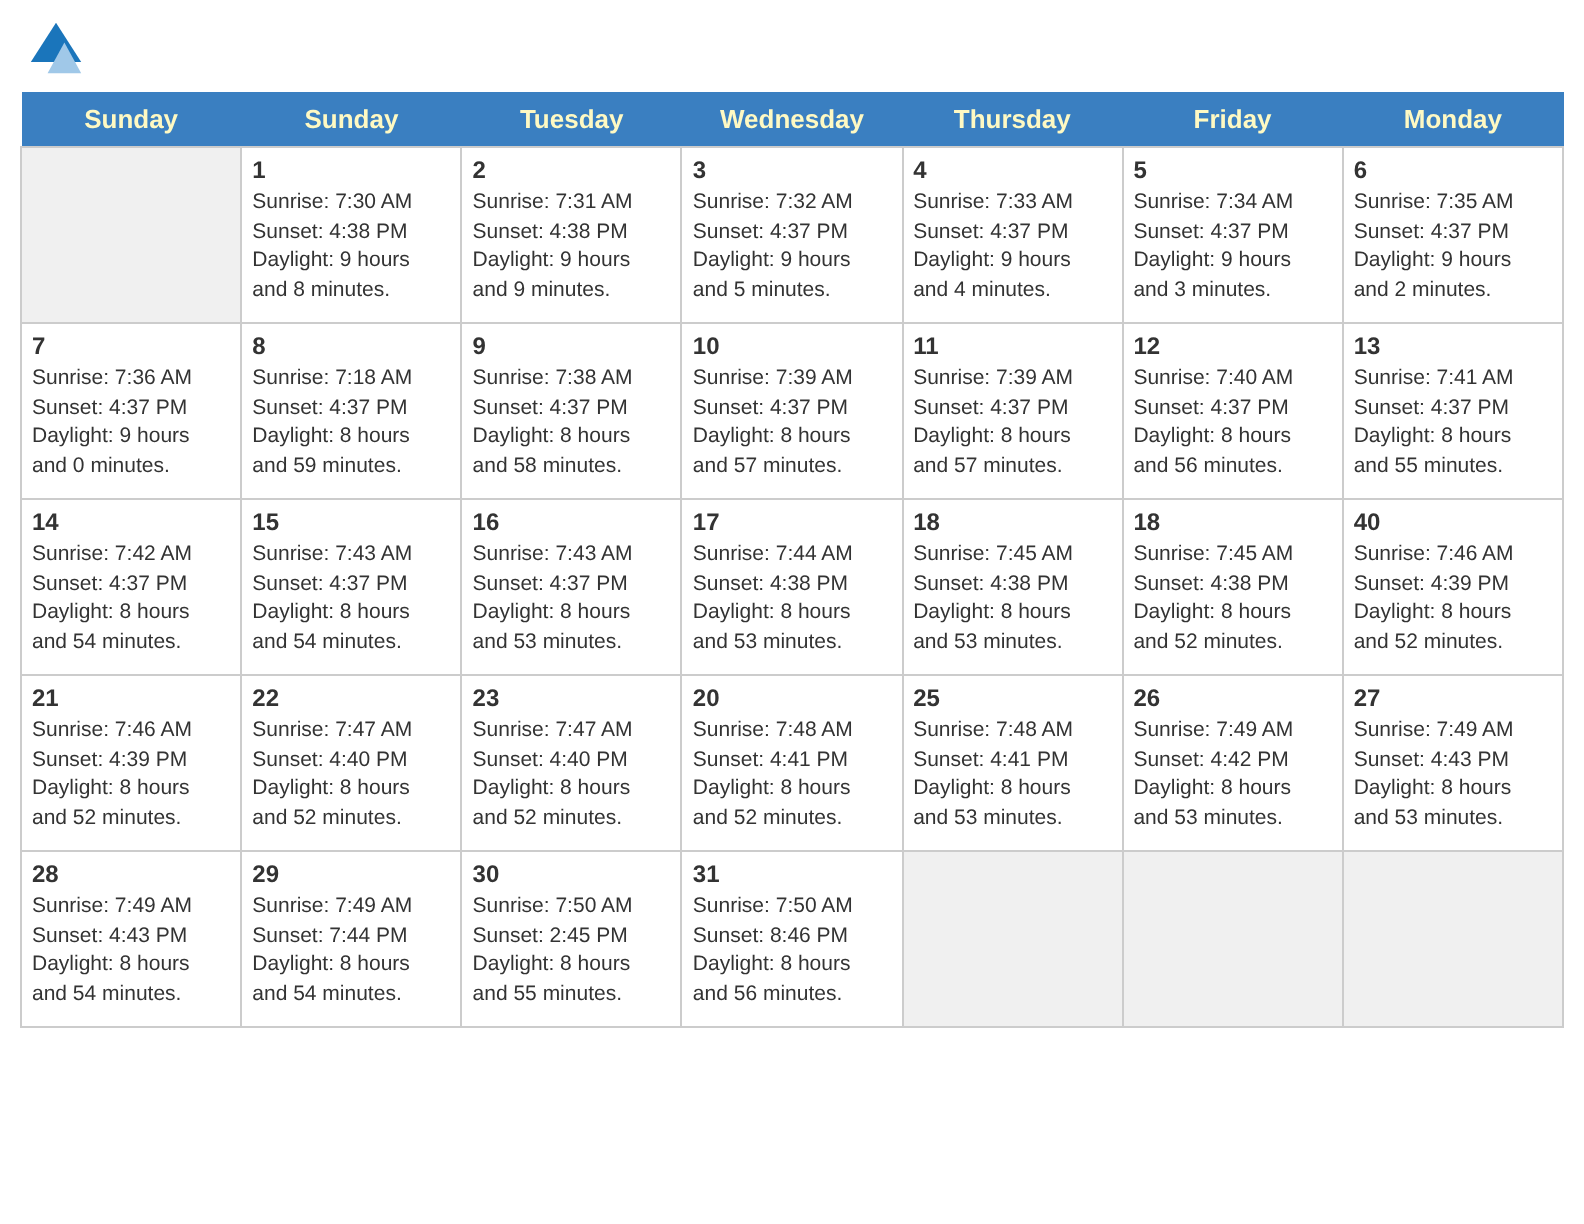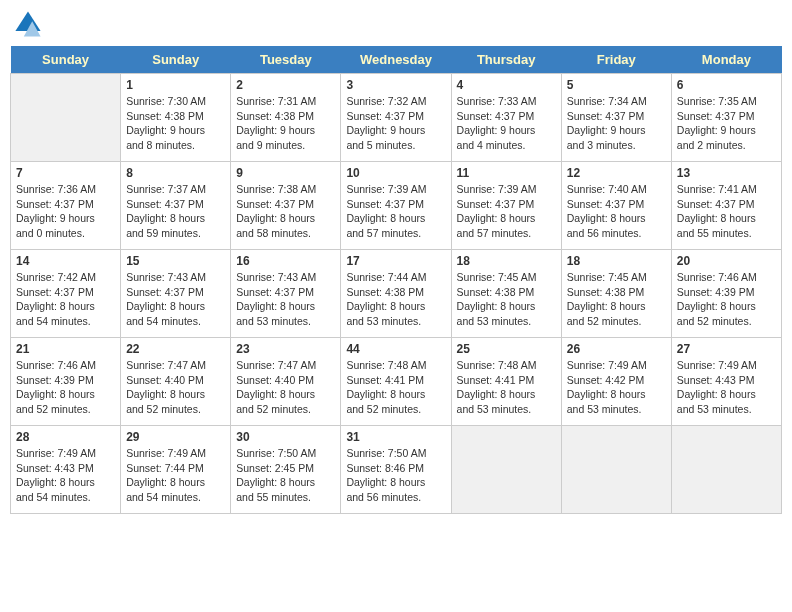--- a/index.html
+++ b/index.html
@@ -144,21 +144,21 @@
           <div class="cell-text"><span>Sunrise: 7:35 AM</span><br><span>Sunset: 4:37 PM</span><br><span>Daylight: 9 hours</span><br><span>and 2 minutes.</span></div>
         </td>
       </tr>
       <tr>
         <td>
           <span class="day-num">7</span>
           <div class="cell-text"><span>Sunrise: 7:36 AM</span><br><span>Sunset: 4:37 PM</span><br><span>Daylight: 9 hours</span><br><span>and 0 minutes.</span></div>
         </td>
         <td>
           <span class="day-num">8</span>
-          <div class="cell-text"><span>Sunrise: 7:37 AM</span><br><span>Sunset: 4:37 PM</span><br><span>Daylight: 8 hours</span><br><span>and 59 minutes.</span></div>
+          <div class="cell-text"><span>Sunrise: 7:18 AM</span><br><span>Sunset: 4:37 PM</span><br><span>Daylight: 8 hours</span><br><span>and 59 minutes.</span></div>
         </td>
         <td>
           <span class="day-num">9</span>
           <div class="cell-text"><span>Sunrise: 7:38 AM</span><br><span>Sunset: 4:37 PM</span><br><span>Daylight: 8 hours</span><br><span>and 58 minutes.</span></div>
         </td>
         <td>
           <span class="day-num">10</span>
           <div class="cell-text"><span>Sunrise: 7:39 AM</span><br><span>Sunset: 4:37 PM</span><br><span>Daylight: 8 hours</span><br><span>and 57 minutes.</span></div>
         </td>
         <td>
@@ -193,39 +193,39 @@
         </td>
         <td>
           <span class="day-num">18</span>
           <div class="cell-text"><span>Sunrise: 7:45 AM</span><br><span>Sunset: 4:38 PM</span><br><span>Daylight: 8 hours</span><br><span>and 53 minutes.</span></div>
         </td>
         <td>
           <span class="day-num">18</span>
           <div class="cell-text"><span>Sunrise: 7:45 AM</span><br><span>Sunset: 4:38 PM</span><br><span>Daylight: 8 hours</span><br><span>and 52 minutes.</span></div>
         </td>
         <td>
-          <span class="day-num">20</span>
+          <span class="day-num">40</span>
           <div class="cell-text"><span>Sunrise: 7:46 AM</span><br><span>Sunset: 4:39 PM</span><br><span>Daylight: 8 hours</span><br><span>and 52 minutes.</span></div>
         </td>
       </tr>
       <tr>
         <td>
           <span class="day-num">21</span>
           <div class="cell-text"><span>Sunrise: 7:46 AM</span><br><span>Sunset: 4:39 PM</span><br><span>Daylight: 8 hours</span><br><span>and 52 minutes.</span></div>
         </td>
         <td>
           <span class="day-num">22</span>
           <div class="cell-text"><span>Sunrise: 7:47 AM</span><br><span>Sunset: 4:40 PM</span><br><span>Daylight: 8 hours</span><br><span>and 52 minutes.</span></div>
         </td>
         <td>
           <span class="day-num">23</span>
           <div class="cell-text"><span>Sunrise: 7:47 AM</span><br><span>Sunset: 4:40 PM</span><br><span>Daylight: 8 hours</span><br><span>and 52 minutes.</span></div>
         </td>
         <td>
-          <span class="day-num">44</span>
+          <span class="day-num">20</span>
           <div class="cell-text"><span>Sunrise: 7:48 AM</span><br><span>Sunset: 4:41 PM</span><br><span>Daylight: 8 hours</span><br><span>and 52 minutes.</span></div>
         </td>
         <td>
           <span class="day-num">25</span>
           <div class="cell-text"><span>Sunrise: 7:48 AM</span><br><span>Sunset: 4:41 PM</span><br><span>Daylight: 8 hours</span><br><span>and 53 minutes.</span></div>
         </td>
         <td>
           <span class="day-num">26</span>
           <div class="cell-text"><span>Sunrise: 7:49 AM</span><br><span>Sunset: 4:42 PM</span><br><span>Daylight: 8 hours</span><br><span>and 53 minutes.</span></div>
         </td>

